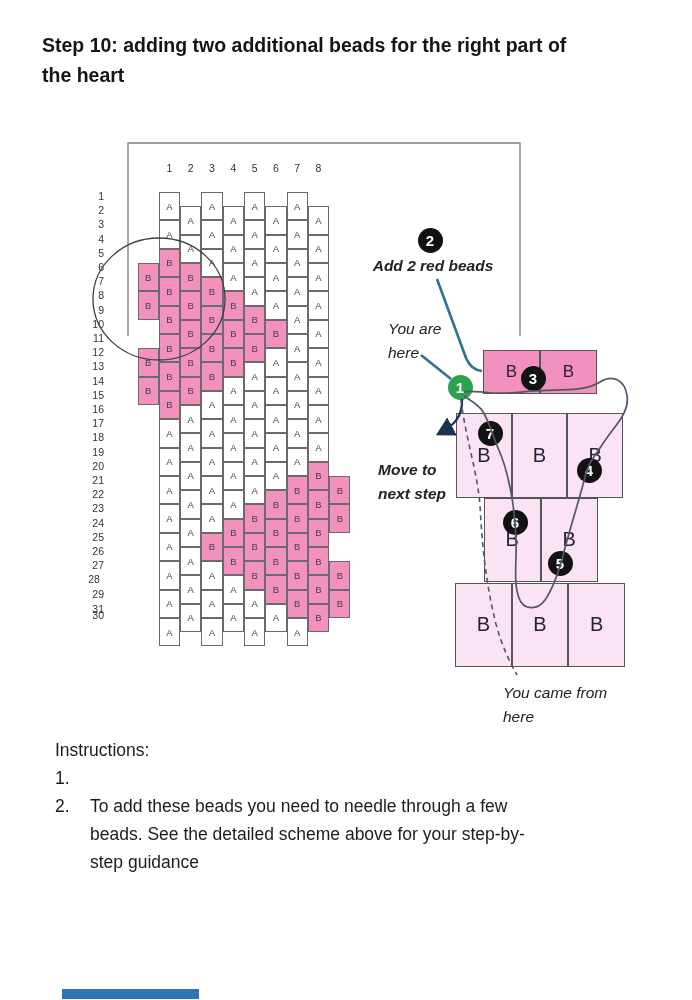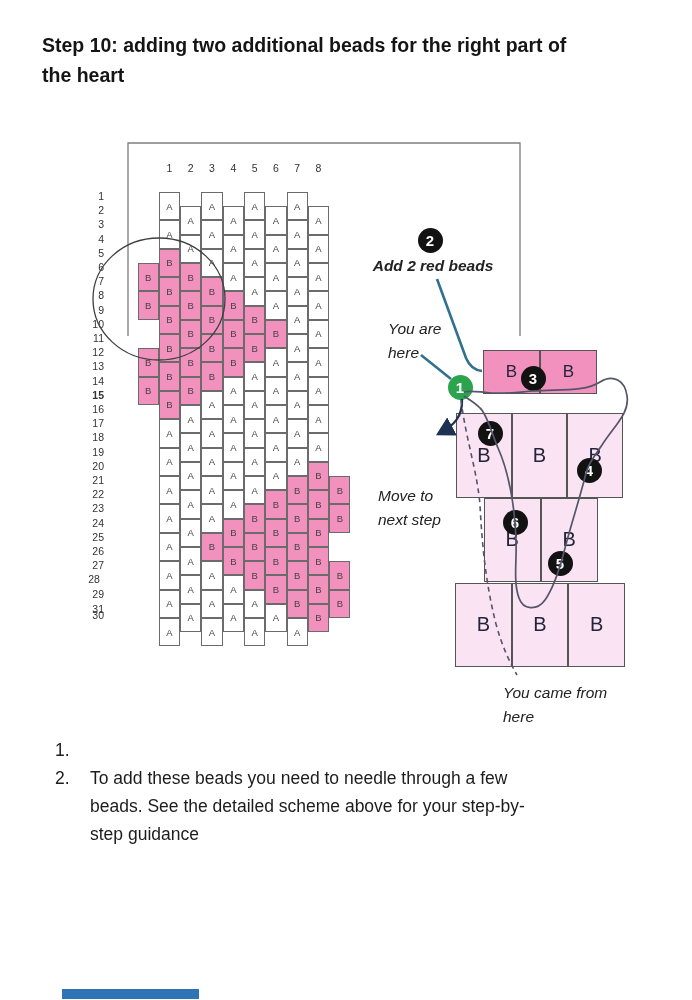--- a/index.html
+++ b/index.html
@@ -54,21 +54,21 @@
       <div class="rowlbl" style="top: 246.8px;">5</div>
       <div class="rowlbl" style="top: 261px;">6</div>
       <div class="rowlbl" style="top: 275.2px;">7</div>
       <div class="rowlbl" style="top: 289.4px;">8</div>
       <div class="rowlbl" style="top: 303.6px;">9</div>
       <div class="rowlbl" style="top: 317.8px;">10</div>
       <div class="rowlbl" style="top: 332px;">11</div>
       <div class="rowlbl" style="top: 346.2px;">12</div>
       <div class="rowlbl" style="top: 360.4px;">13</div>
       <div class="rowlbl" style="top: 374.6px;">14</div>
-      <div class="rowlbl" style="top: 388.8px; font-weight: bold;">15</div>
+      <div class="rowlbl" style="top: 388.8px;">15</div>
       <div class="rowlbl" style="top: 403px;">16</div>
       <div class="rowlbl" style="top: 417.2px;">17</div>
       <div class="rowlbl" style="top: 431.4px;">18</div>
       <div class="rowlbl" style="top: 445.6px;">19</div>
       <div class="rowlbl" style="top: 459.8px;">20</div>
       <div class="rowlbl" style="top: 474px;">21</div>
       <div class="rowlbl" style="top: 488.2px;">22</div>
       <div class="rowlbl" style="top: 502.4px;">23</div>
       <div class="rowlbl" style="top: 516.6px;">24</div>
       <div class="rowlbl" style="top: 530.8px;">25</div>
@@ -257,30 +257,31 @@
       <div class="marker" style="left: 477.5px; top: 420.5px; background: rgb(18, 18, 18);">7</div>
     </div>
 
   <div class="ann bold" style="left:363px;top:254px;width:140px;text-align:center;">
     <span>Add 2 red beads</span>
   </div>
   <div class="ann" style="left:388px;top:317px;">
     <span>You are</span><br>
     <span>here</span>
   </div>
-  <div class="ann" style="left:378px;top:484px;">
+  <div class="ann" style="left:378px;top:458px;font-weight:bold;">
     <span>Move to</span><br>
     <span>next step</span>
   </div>
   <div class="ann" style="left:503px;top:681px;">
     <span>You came from</span><br>
     <span>here</span>
   </div>
 
   <div class="instr">
+    <div>Instructions:</div>
     <div id="instr-items">
         <div class="item">
           <span class="num">1.</span>
         </div>
         <div class="item">
           <span class="num">2.</span>
           <span>To add these beads you need to needle through a few<br>beads. See the detailed scheme above for your step-by-<br>step guidance</span>
         </div>
       </div>
   </div>

